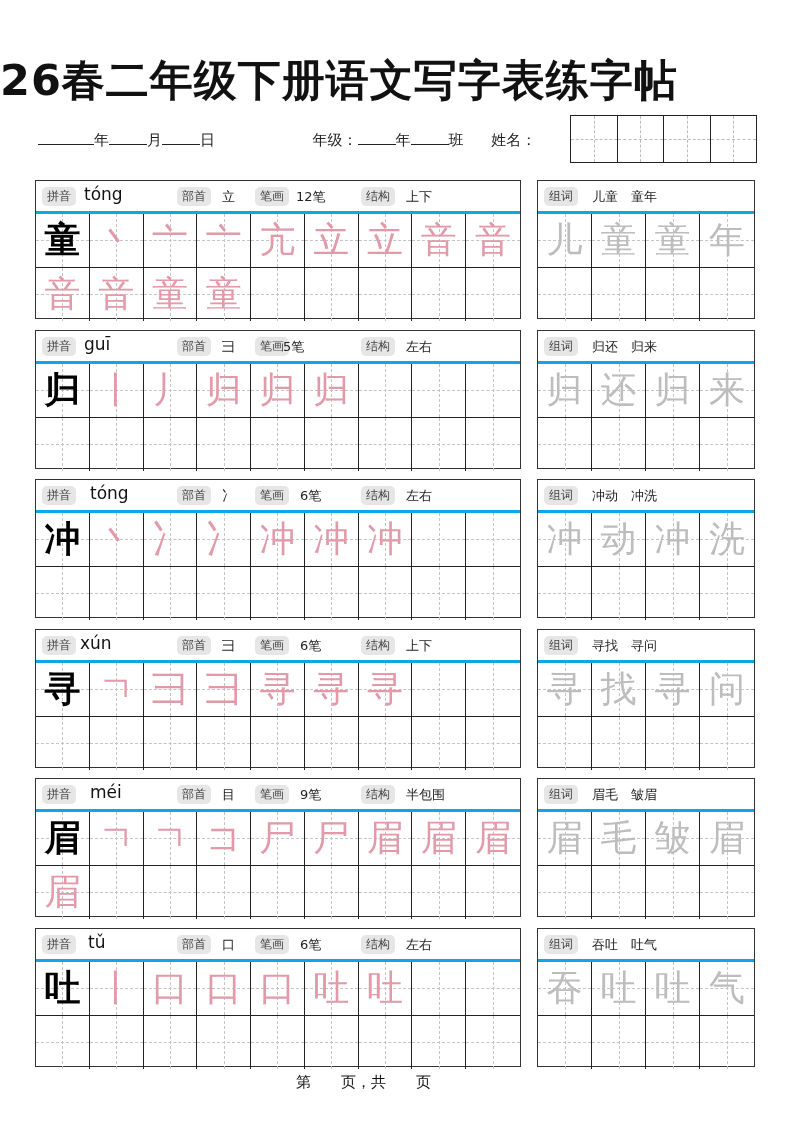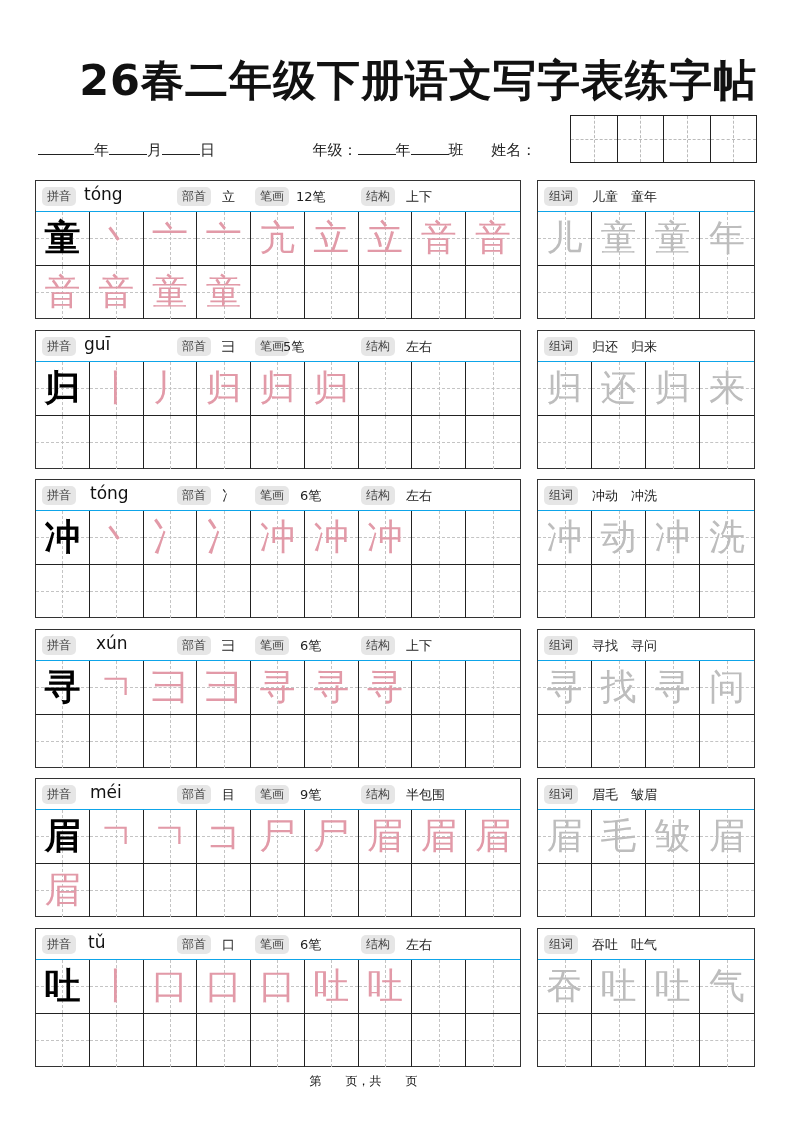--- a/index.html
+++ b/index.html
@@ -1,43 +1,43 @@
 <!DOCTYPE html>
 <html><head>
 <meta charset="utf-8">
 <style>
   html,body{margin:0;padding:0;background:#fff;}
   body{width:793px;height:1122px;position:relative;overflow:hidden;font-family:"DejaVu Sans","Liberation Sans",sans-serif;color:#111;}
-  .title{position:absolute;top:52px;left:0;width:757px;text-align:right;font-size:43px;font-weight:bold;letter-spacing:1px;font-family:"DejaVu Sans",sans-serif;}
-  .infoline{position:absolute;top:130px;left:38px;font-size:15px;color:#222;white-space:nowrap;margin-top:10px;}
+  .title{position:absolute;top:52px;left:0;width:757px;text-align:left;font-size:43px;font-weight:bold;letter-spacing:1px;font-family:"DejaVu Sans",sans-serif;}
+  .infoline{position:absolute;top:130px;left:38px;font-size:15px;color:#222;white-space:nowrap;}
   .infoline .blank{display:inline-block;border-bottom:1px solid #222;height:14px;vertical-align:baseline;}
   .infoline span{vertical-align:baseline;}
   .namebox{position:absolute;top:115px;left:570px;width:185px;height:46px;border:1px solid #222;display:flex;}
   .namebox .nb{flex:1;position:relative;border-right:1px solid #222;}
   .namebox .nb:last-child{border-right:none;}
   .namebox .nb::before{content:"";position:absolute;left:0;right:0;top:50%;border-top:1px dashed #bbb;}
   .namebox .nb::after{content:"";position:absolute;top:0;bottom:0;left:50%;border-left:1px dashed #bbb;}
 
   .card{position:absolute;border:1px solid #333;background:#fff;}
-  .card .hdr{height:30px;border-bottom:1px solid #0ea5e9;position:relative;font-size:13px;text-decoration:underline;}
+  .card .hdr{height:30px;border-bottom:3px solid #0ea5e9;position:relative;font-size:13px;text-decoration:underline;}
   .pill{position:absolute;top:6px;height:19px;line-height:19px;padding:0 5px;background:#e6e6e6;border-radius:5px;font-size:12px;color:#444;}
   .hval{position:absolute;top:5px;font-size:13px;color:#222;line-height:21px;}
   .pinyin{font-size:17px;top:3px;color:#111;}
   .grid{display:grid;}
   .cell{position:relative;border-right:1px solid #222;border-bottom:1px solid #222;box-sizing:border-box;}
   .cell::before{content:"";position:absolute;left:0;right:0;top:50%;border-top:1px dashed #c4c4c4;}
   .cell::after{content:"";position:absolute;top:0;bottom:0;left:50%;border-left:1px dashed #c4c4c4;}
   .cell.lastcol{border-right:none;}
   .cell.lastrow{border-bottom:none;}
   .cell .ch{position:absolute;inset:0;display:flex;align-items:center;justify-content:center;font-size:36px;line-height:1;z-index:1;font-family:"DejaVu Sans",sans-serif;}
   .ch.model{color:#000;font-weight:bold;}
   .ch.trace{color:#bdbdbd;}
   .ch.stroke{color:#bdbdbd;}
   .ch.stroke .new{color:#e29aa8;}
-  .footer{position:absolute;top:1073px;left:0;width:727px;text-align:center;font-size:12px;color:#111;}
+  .footer{position:absolute;top:1073px;left:0;width:727px;text-align:center;font-size:15px;color:#111;}
 </style>
 </head>
 <body>
 
 <div class="title">26春二年级下册语文写字表练字帖</div>
 
 <div class="infoline">
   <span class="blank" style="width:56px"></span><span>年</span><span class="blank" style="width:38px"></span><span>月</span><span class="blank" style="width:38px"></span><span>日</span>
   <span style="display:inline-block;width:88px"></span>
   <span>年级：</span><span class="blank" style="width:38px"></span><span>年</span><span class="blank" style="width:38px"></span><span>班</span>
@@ -314,21 +314,21 @@
         </div>
         <div class="cell lastrow"></div>
         <div class="cell lastrow"></div>
         <div class="cell lastrow"></div>
         <div class="cell lastcol lastrow"></div>
       </div>
     </div>
     <div class="card" style="left: 35px; top: 629px; width: 484px; height: 137px;">
       <div class="hdr">
         <span class="pill" style="left:6px">拼音</span>
-        <span class="hval pinyin" style="left:60px">xún</span>
+        <span class="hval pinyin" style="left:44px">xún</span>
         <span class="pill" style="left:141px">部首</span>
         <span class="hval" style="left:186px">彐</span>
         <span class="pill" style="left:219px">笔画</span>
         <span class="hval" style="left:264px">6笔</span>
         <span class="pill" style="left:325px">结构</span>
         <span class="hval" style="left:370px">上下</span>
       </div>
       <div class="grid" style="grid-template-columns: repeat(9, 1fr); grid-template-rows: repeat(2, 53.5px);">
         <div class="cell">
           <span class="ch model">寻</span>

